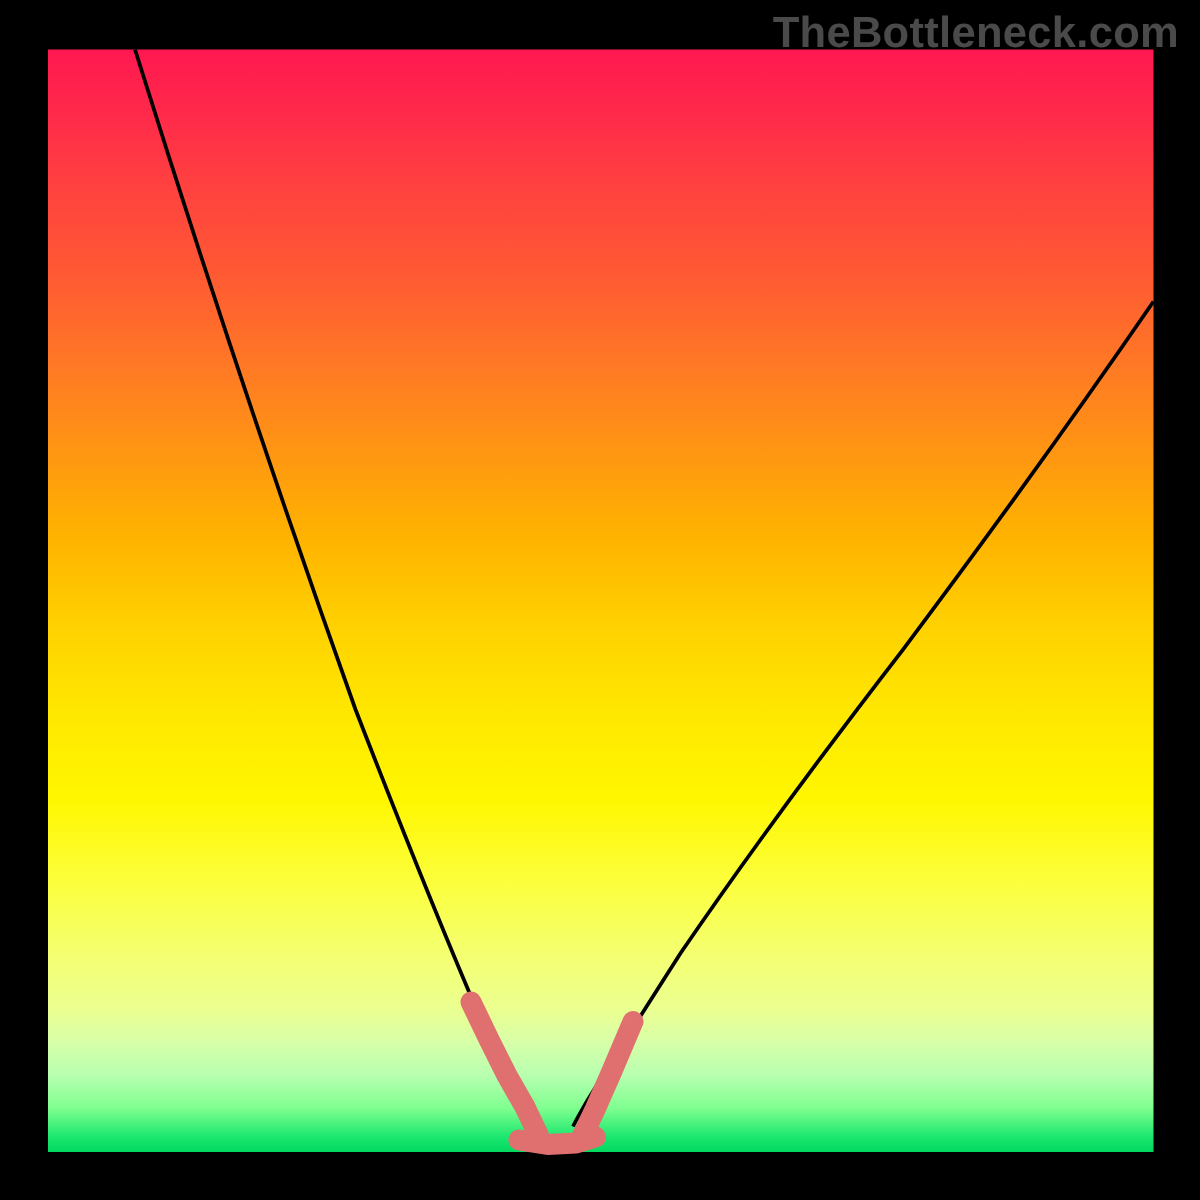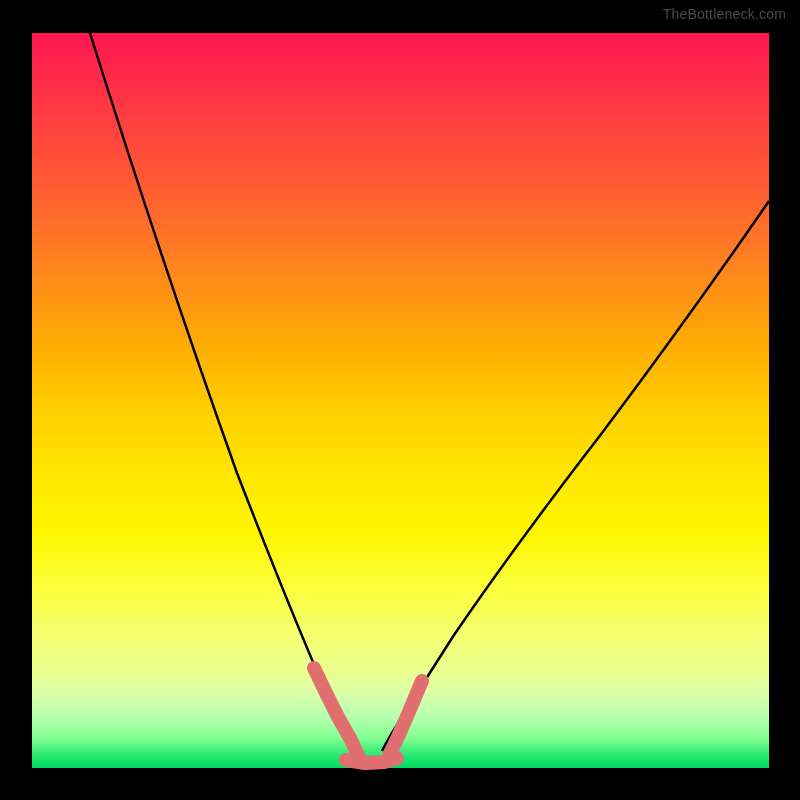--- a/index.html
+++ b/index.html
@@ -60,22 +60,22 @@
     top: 0;
     width: 100%;
     height: 100%;
     overflow: visible;
   }
   .watermark {
     position: absolute;
     top: 6px;
     right: 14px;
     color: #4a4a4a;
-    font-size: 14px;
-    font-weight: 400;
+    font-size: 29px;
+    font-weight: 700;
     letter-spacing: 0.2px;
   }
 </style>
 </head>
 <body>
 
 <div class="frame">
 
   <div class="plot-area">
     <div class="gradient"></div>

